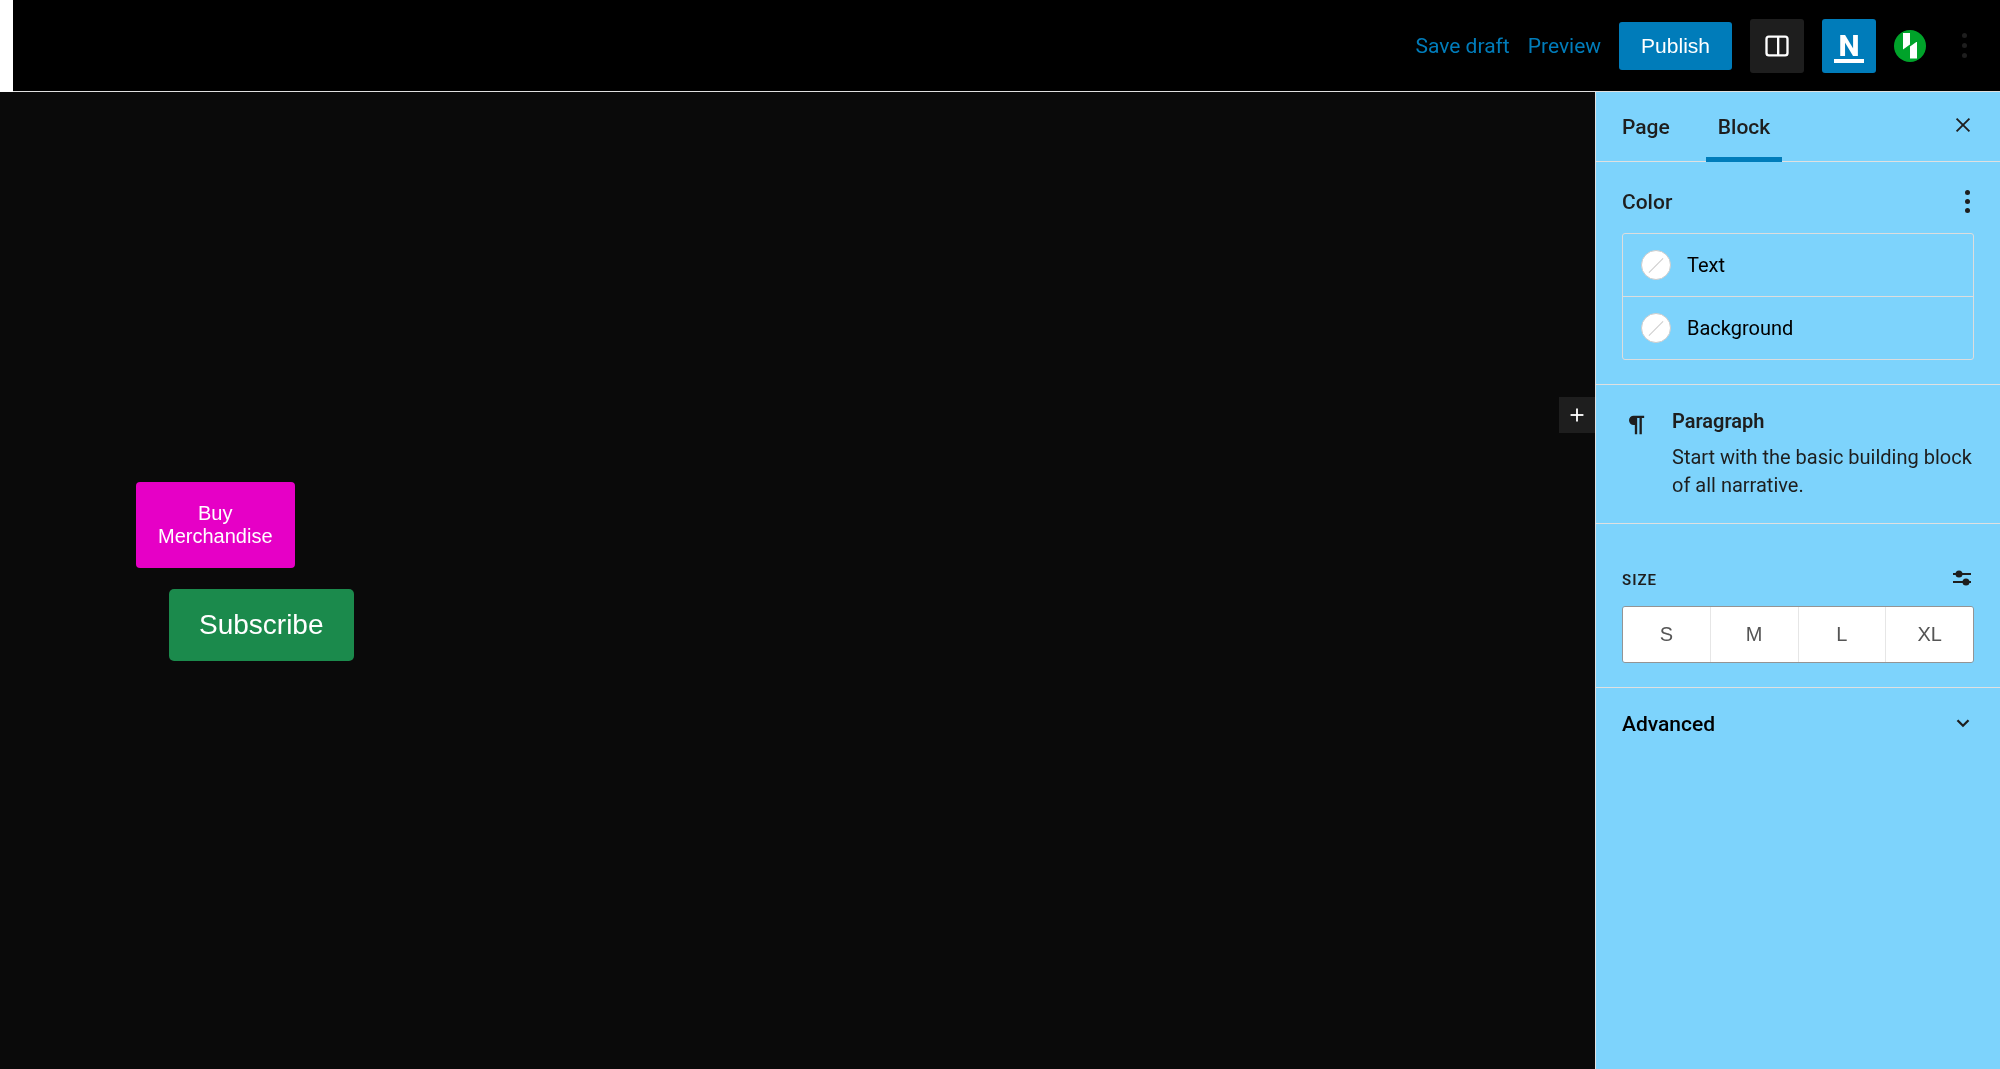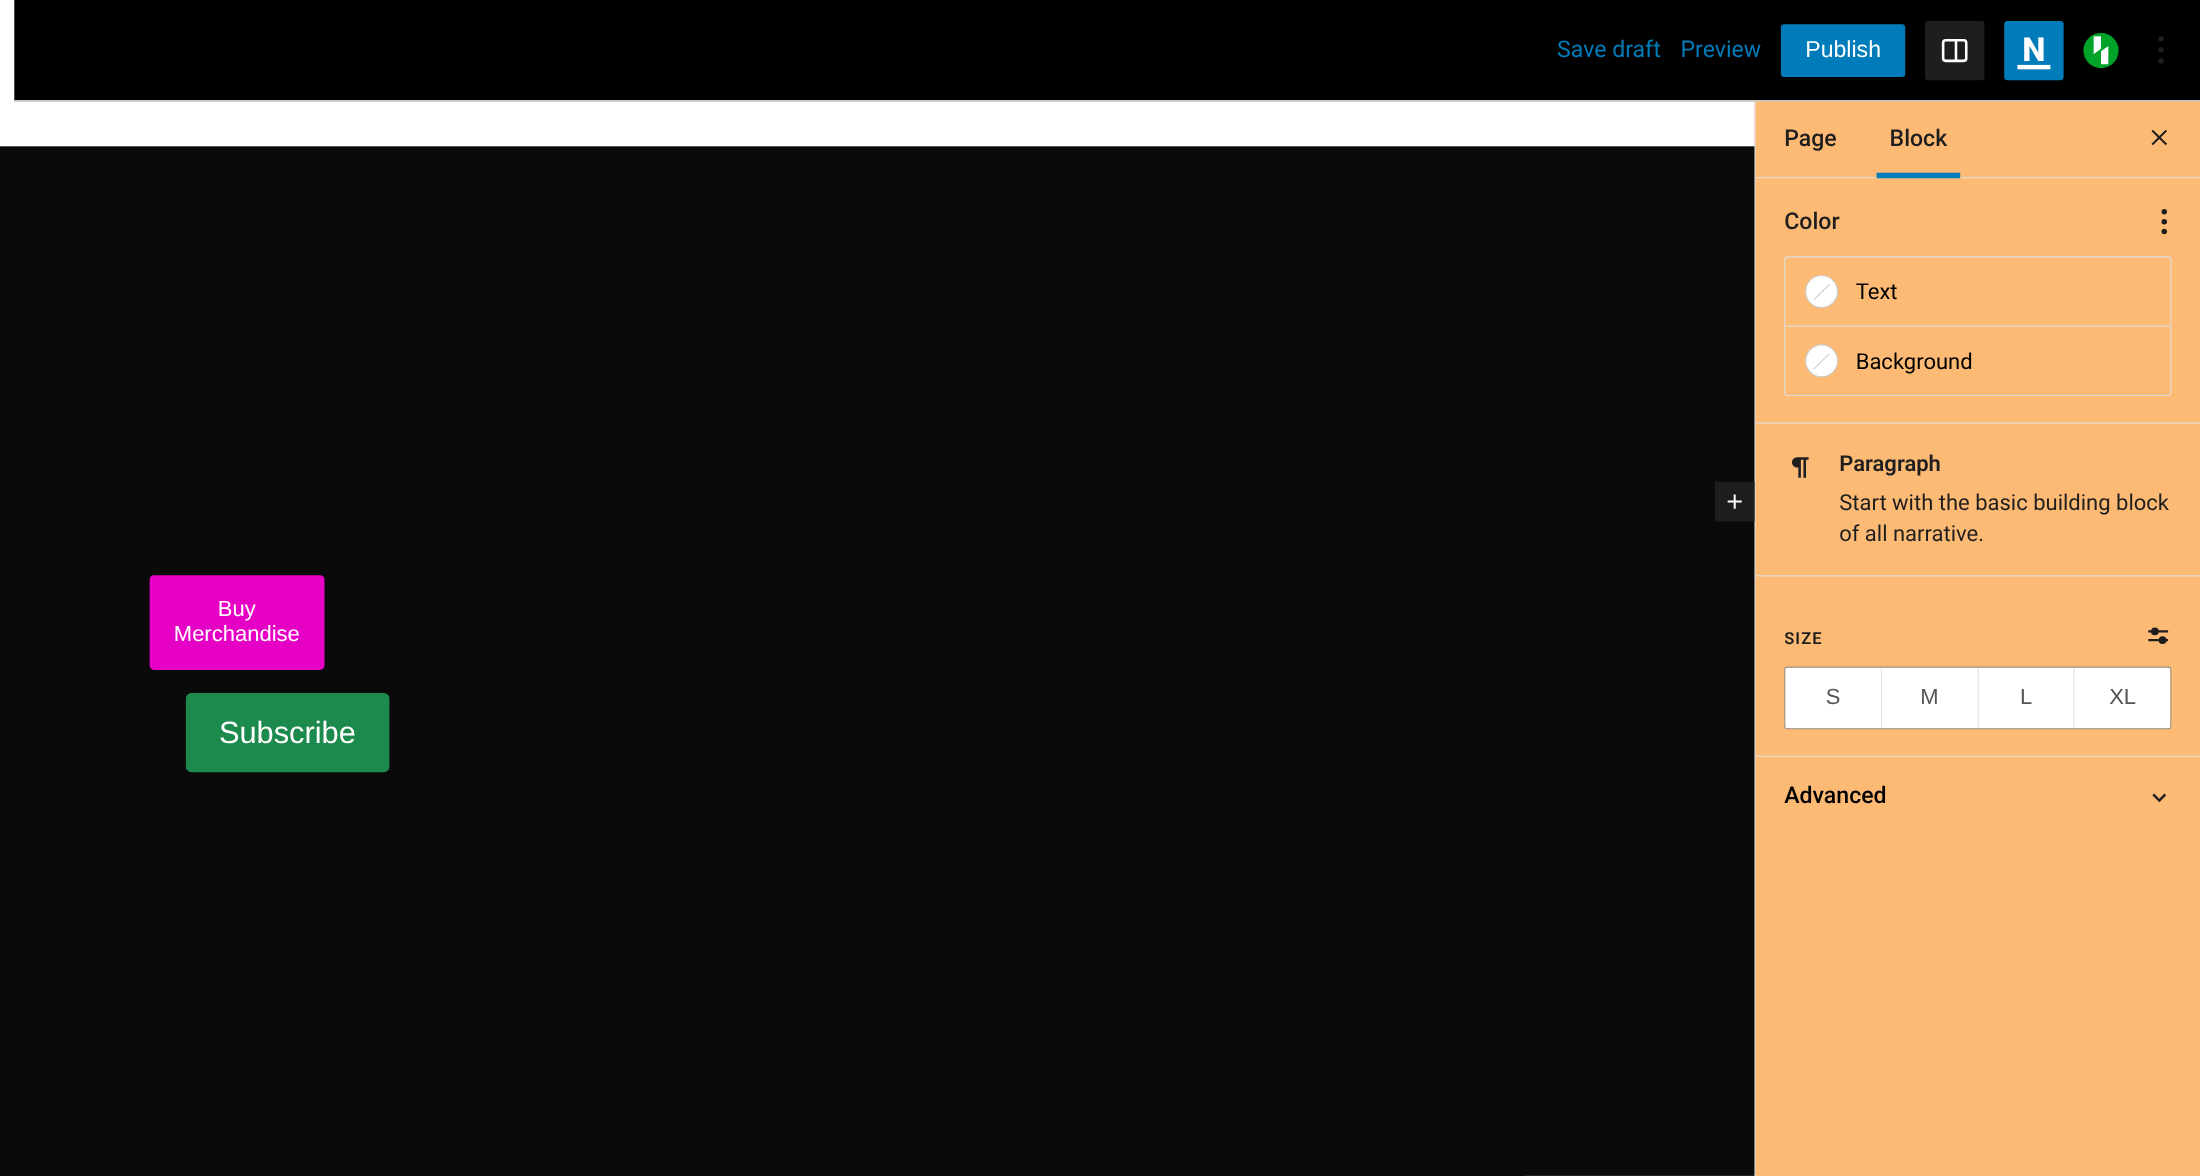--- a/index.html
+++ b/index.html
@@ -61,21 +61,21 @@
   }
   .kebab {
     width:40px; height:40px; display:flex; flex-direction:column; align-items:center; justify-content:center; gap:5px; cursor:pointer;
   }
   .kebab span { width:5px; height:5px; background:#1e1e1e; border-radius:50%; }
 
   
   .main {
     flex:1; display:flex; overflow:hidden;
   }
-  .canvas-wrap { flex:1; position:relative; background:#fff;margin-top:41px; }
+  .canvas-wrap { flex:1; position:relative; background:#fff; }
   .canvas {
     position:absolute; inset:0; background:#0a0a0a;
   }
   .canvas-inner { position:absolute; left:136px; top:0; }
   .block-btn1 {
     position:absolute; top:390px; left:0;
     background:#e600c6; color:#fff; font-size:20px; font-weight:500;
     padding:20px 22px; border:none; border-radius:4px; cursor:pointer;
   }
   .block-btn2 {
@@ -85,21 +85,21 @@
   }
   .add-block {
     position:absolute; top:305px; right:0;
     width:36px; height:36px; background:#1e1e1e; color:#fff;
     display:flex; align-items:center; justify-content:center; cursor:pointer;
   }
   .add-block svg { width:22px; height:22px; }
 
   
   .sidebar {
-    width: 405px; border-left:1px solid #e0e0e0; background:#fdba74; display:flex; flex-direction:column; overflow:auto;
+    width: 405px; border-left:1px solid #e0e0e0; background:#7dd3fc; display:flex; flex-direction:column; overflow:auto;
   }
   .tabs {
     display:flex; align-items:center; border-bottom:1px solid #e0e0e0; padding:0 26px; height:70px;
     position:relative;
   }
   .tab { font-size:21px; font-weight:500; color:#1e1e1e; padding:22px 0; margin-right:48px; cursor:pointer; }
   .tab.active { position:relative; }
   .tab.active::after { content:""; position:absolute; left:-12px; right:-12px; bottom:-1px; height:5px; background:#007cba; }
   .tabs .close { margin-left:auto; cursor:pointer; }
 
@@ -128,21 +128,21 @@
   .size-title { font-size:15px; font-weight:600; letter-spacing:1px; color:#1e1e1e;}
   .sliders-icon { cursor:pointer; }
   .seg {
     display:flex; border:1px solid #949494; border-radius:3px; overflow:hidden;
   }
   .seg button {
     flex:1; background:#fff; border:none; padding:16px 0; font-size:20px; color:#555; cursor:pointer;
   }
   .seg button + button { border-left:1px solid #e6e6e6; }
 
-  .adv { display:flex; align-items:flex-end; justify-content:space-between; padding:24px 26px; cursor:pointer;}
+  .adv { display:flex; align-items:flex-start; justify-content:space-between; padding:24px 26px; cursor:pointer;}
   .adv-title { font-size:21px; font-weight:500; }
 </style>
 </head>
 <body>
 
 <div class="topbar">
   <a class="tb-link">Save draft</a>
   <a class="tb-link">Preview</a>
   <button class="tb-btn">Publish</button>
 

